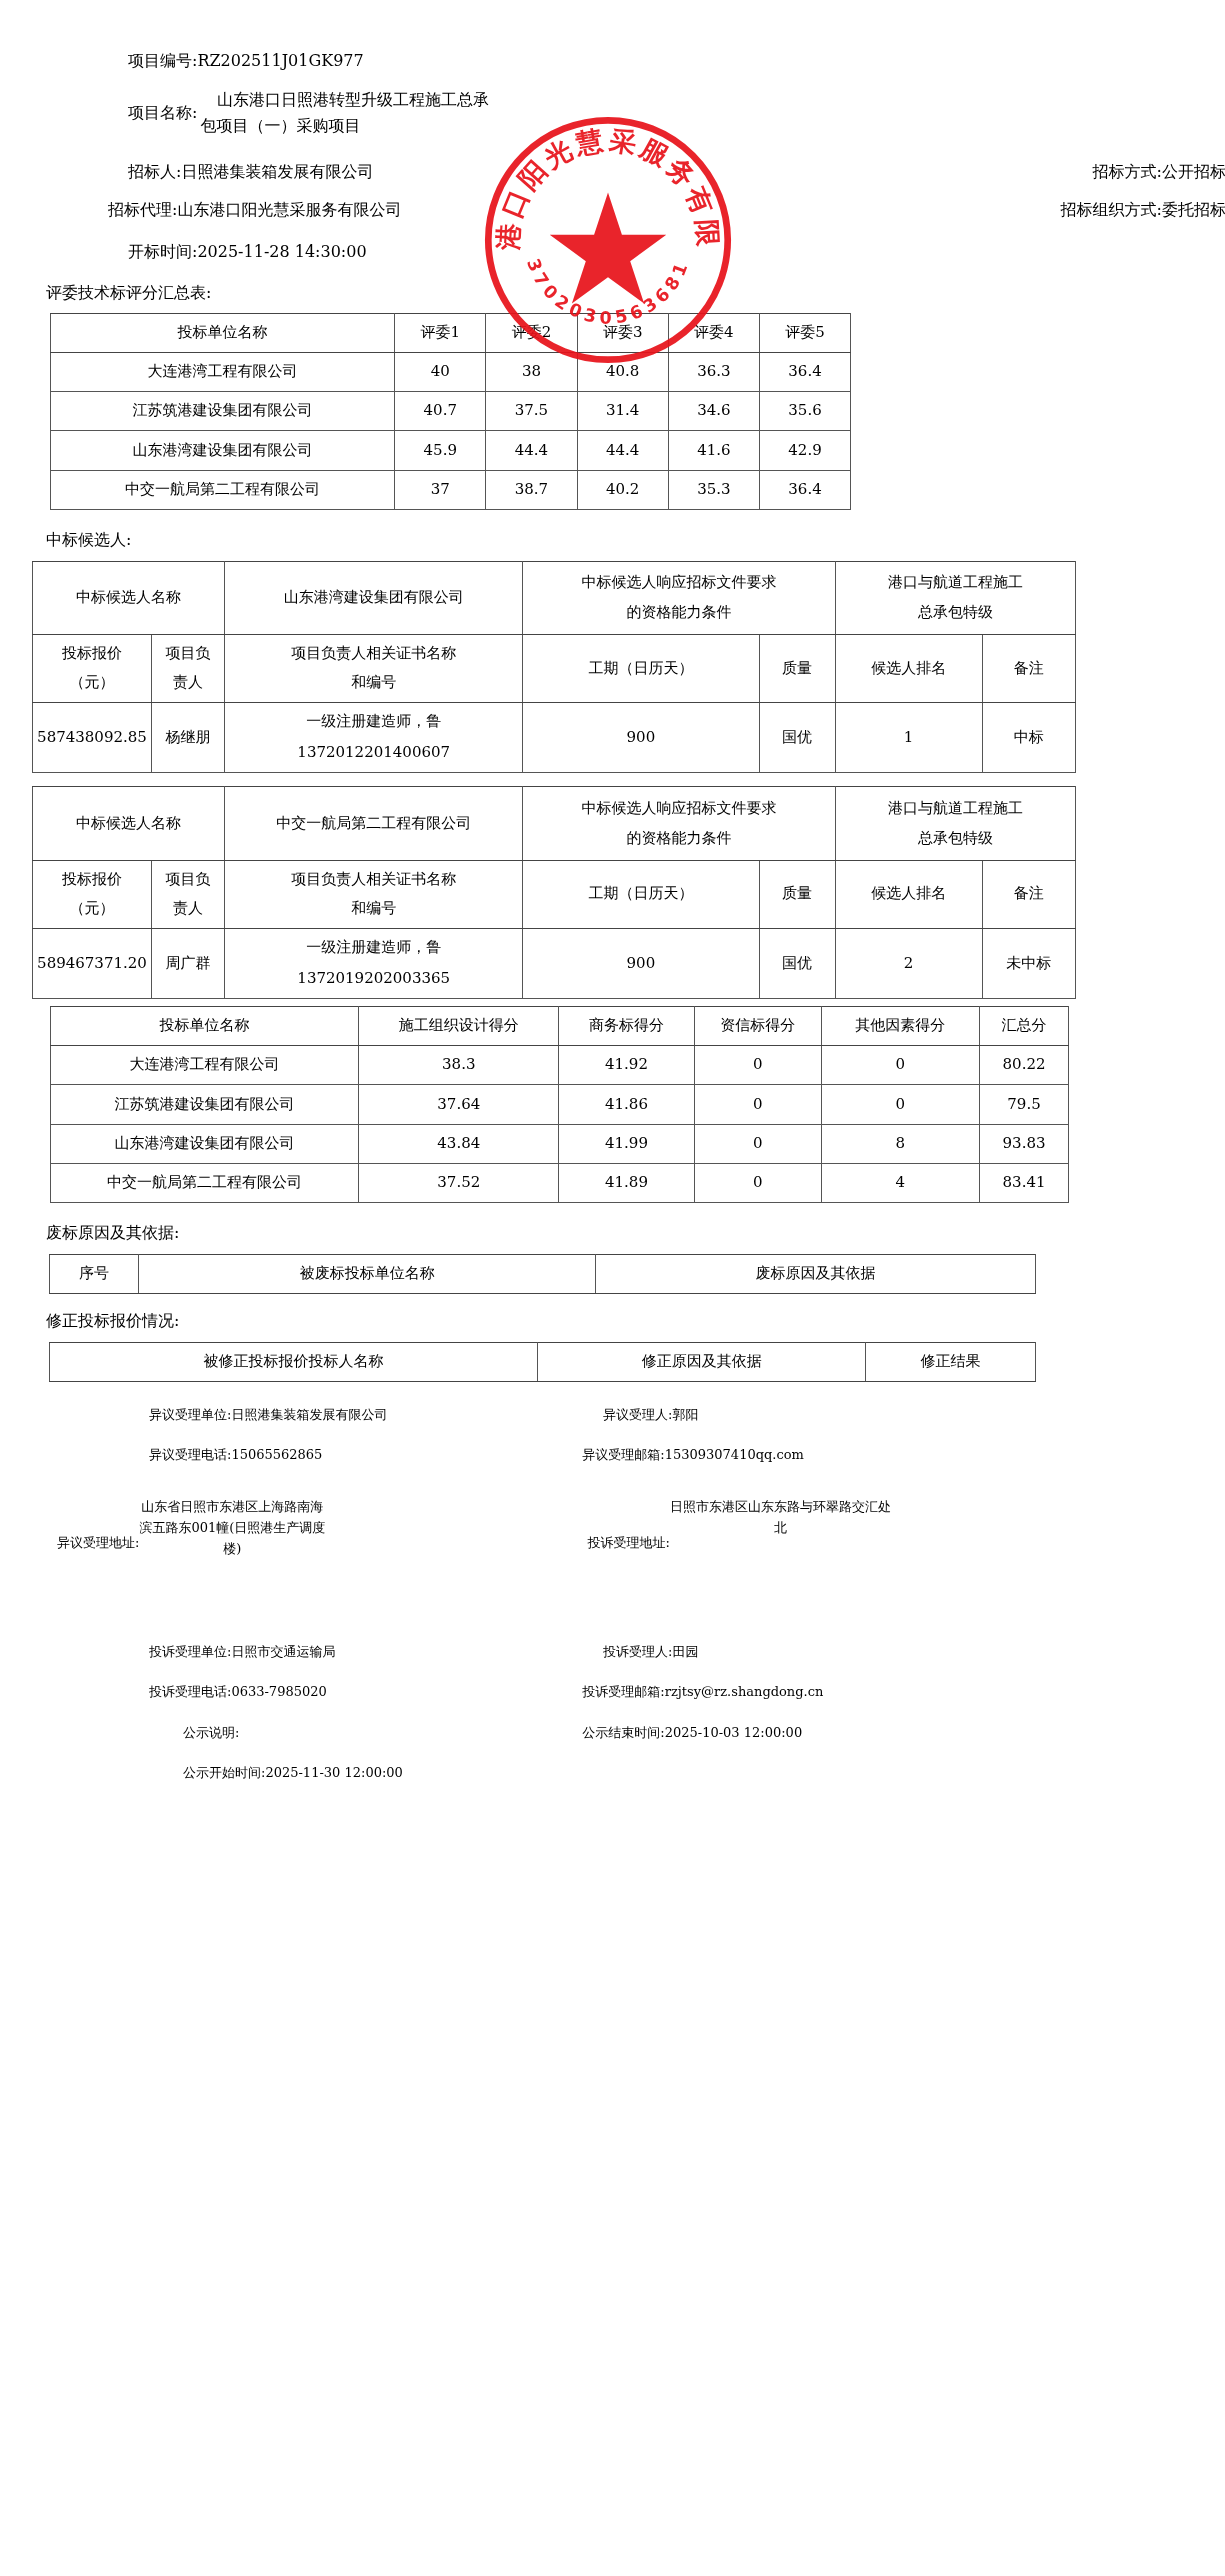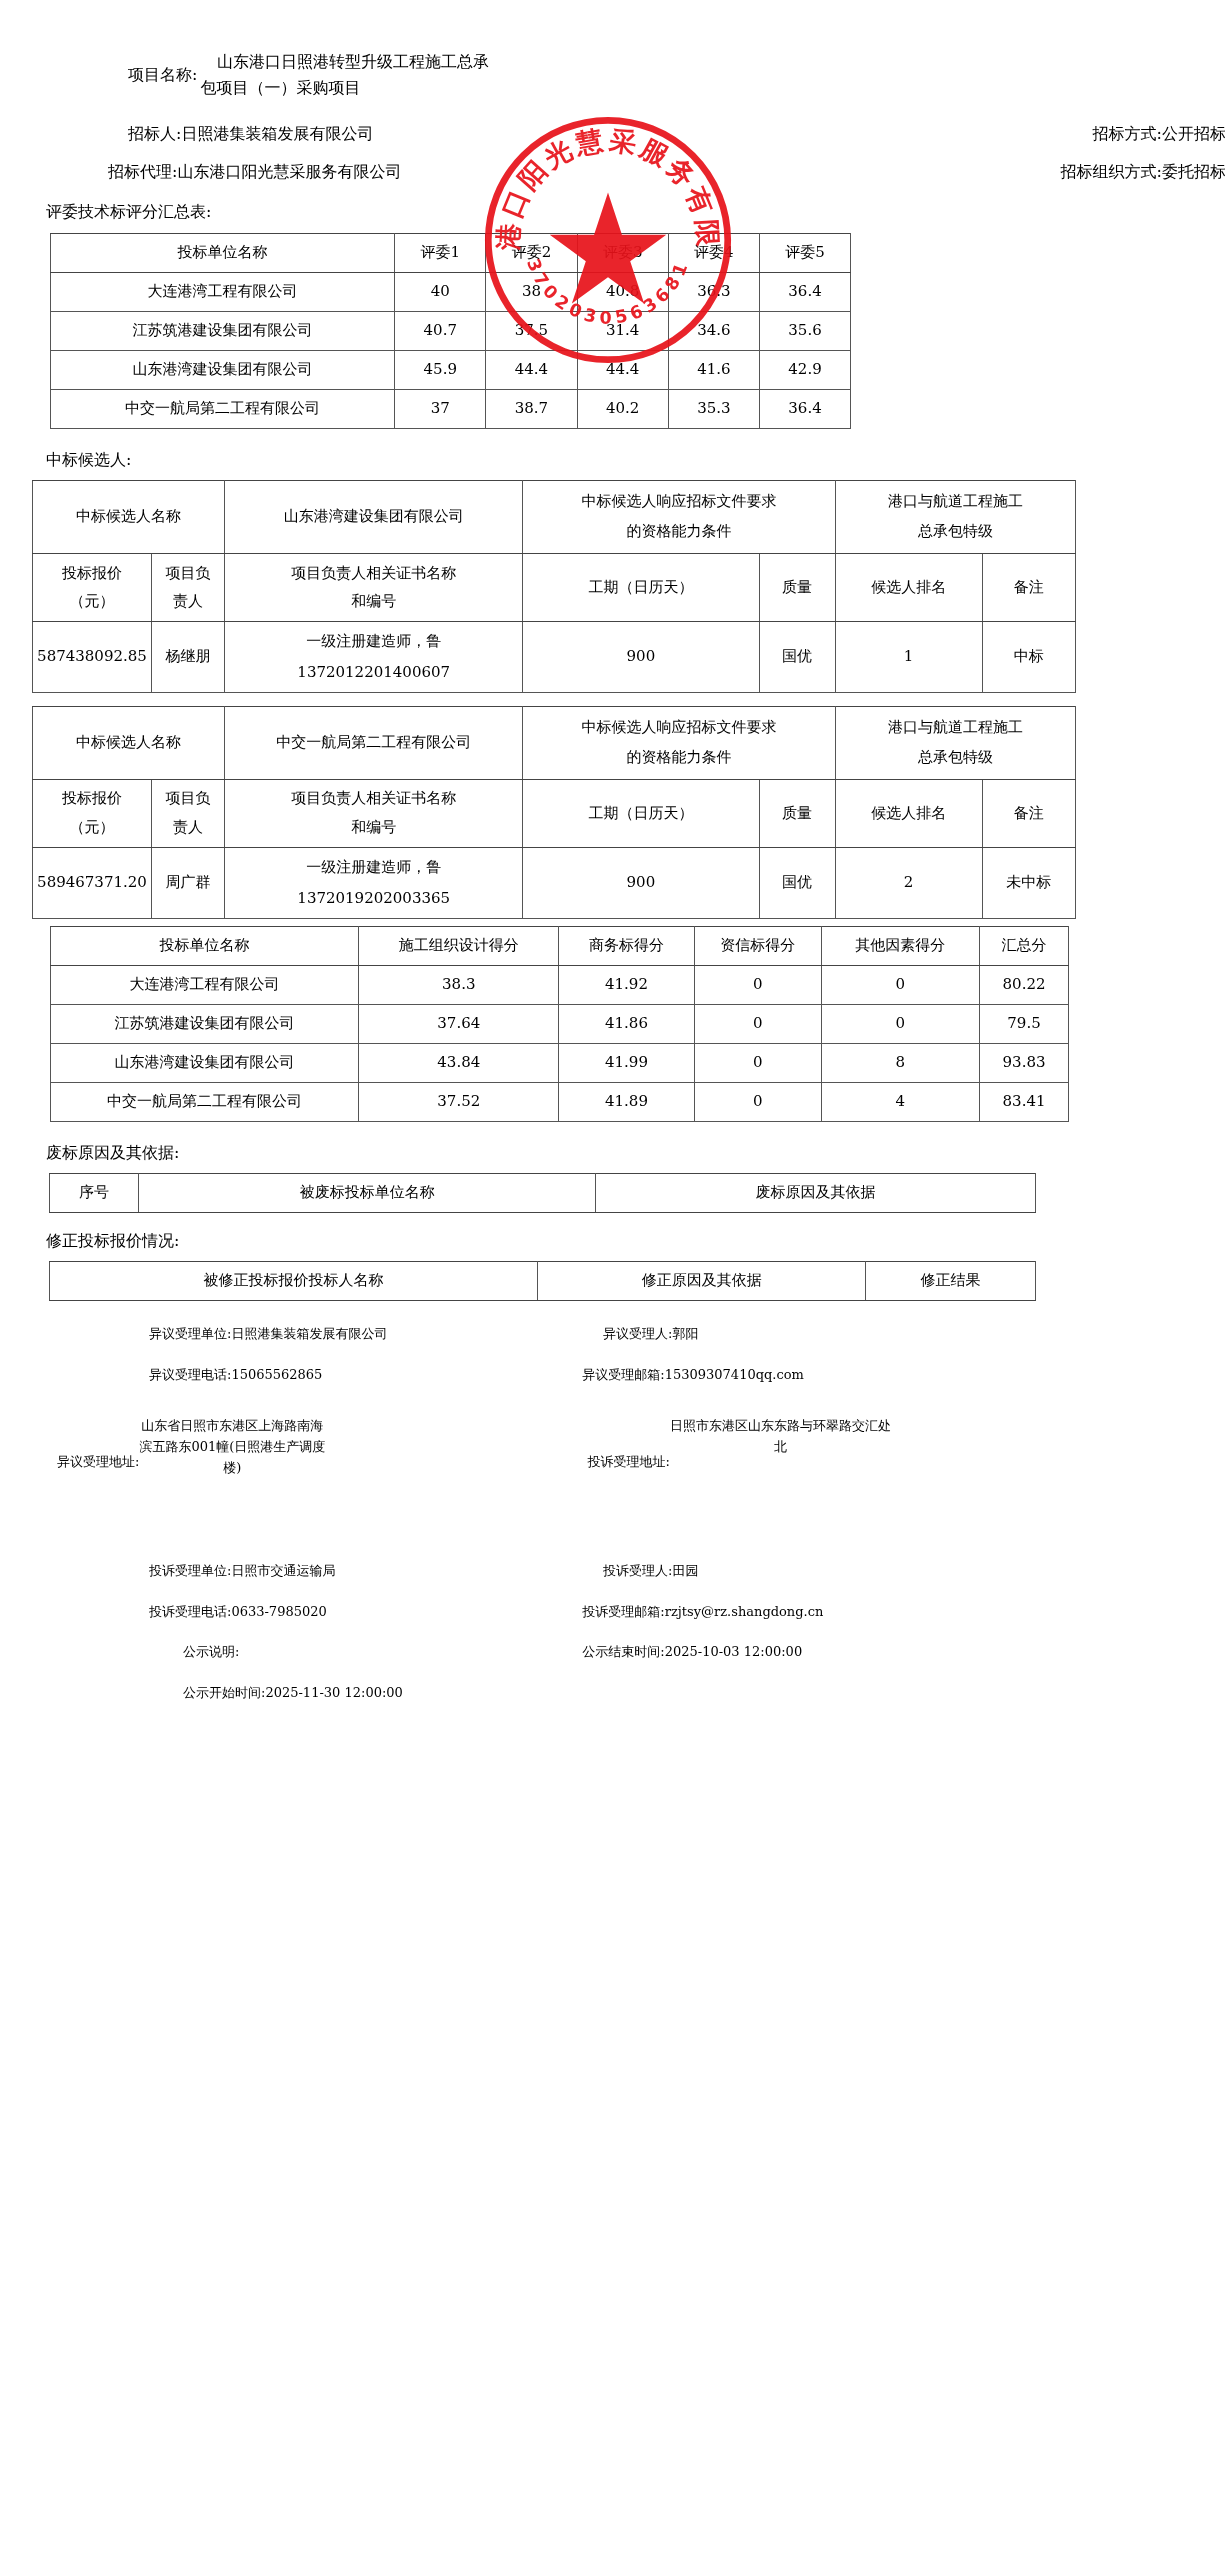--- a/index.html
+++ b/index.html
@@ -153,20 +153,26 @@
   .seal svg { display: block; }
 </style>
 </head>
 <body>
 
 <div class="page">
   <div class="doc">
 
     <div class="meta-block">
 
+      <div class="meta-row">
+        <div class="meta-left">
+          <span class="meta-label">项目编号:</span>
+          <span class="meta-value">RZ202511J01GK977</span>
+        </div>
+      </div>
 
       <div class="projname-row">
         <span class="projname-label">项目名称:</span>
         <span class="projname-value">
           <span style="display:block;padding-left:19.6px">山东港口日照港转型升级工程施工总承</span>
           <span style="display:block;padding-left:3.1px">包项目（一）采购项目</span>
         </span>
       </div>
 
       <div class="meta-row" style="margin-top:21.6px">
@@ -184,20 +190,26 @@
         <div class="meta-left" style="padding-left:108px">
           <span class="meta-label">招标代理:</span>
           <span class="meta-value">山东港口阳光慧采服务有限公司</span>
         </div>
         <div class="meta-right" style="padding-left:147px">
           <span class="meta-label">招标组织方式:</span>
           <span class="meta-value">委托招标</span>
         </div>
       </div>
 
+      <div class="meta-row" style="margin-top:17.5px">
+        <div class="meta-left" style="padding-left:128px">
+          <span class="meta-label">开标时间:</span>
+          <span class="meta-value">2025-11-28 14:30:00</span>
+        </div>
+      </div>
     </div>
 
     <div class="caption">评委技术标评分汇总表:</div>
     <div class="tbl-wrap-1">
       <table class="grid">
         <tbody>
             <tr class="hdr">
           <td style="width:335px">投标单位名称</td>
           <td style="width:82px">评委1</td>
           <td style="width:82px">评委2</td>

